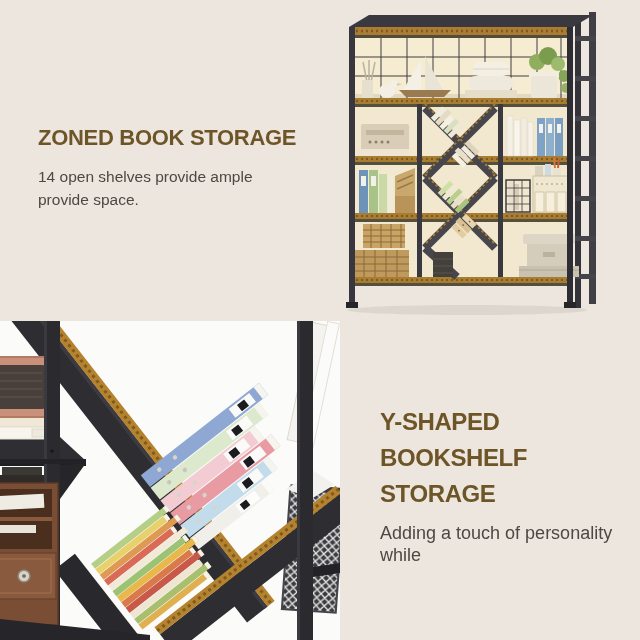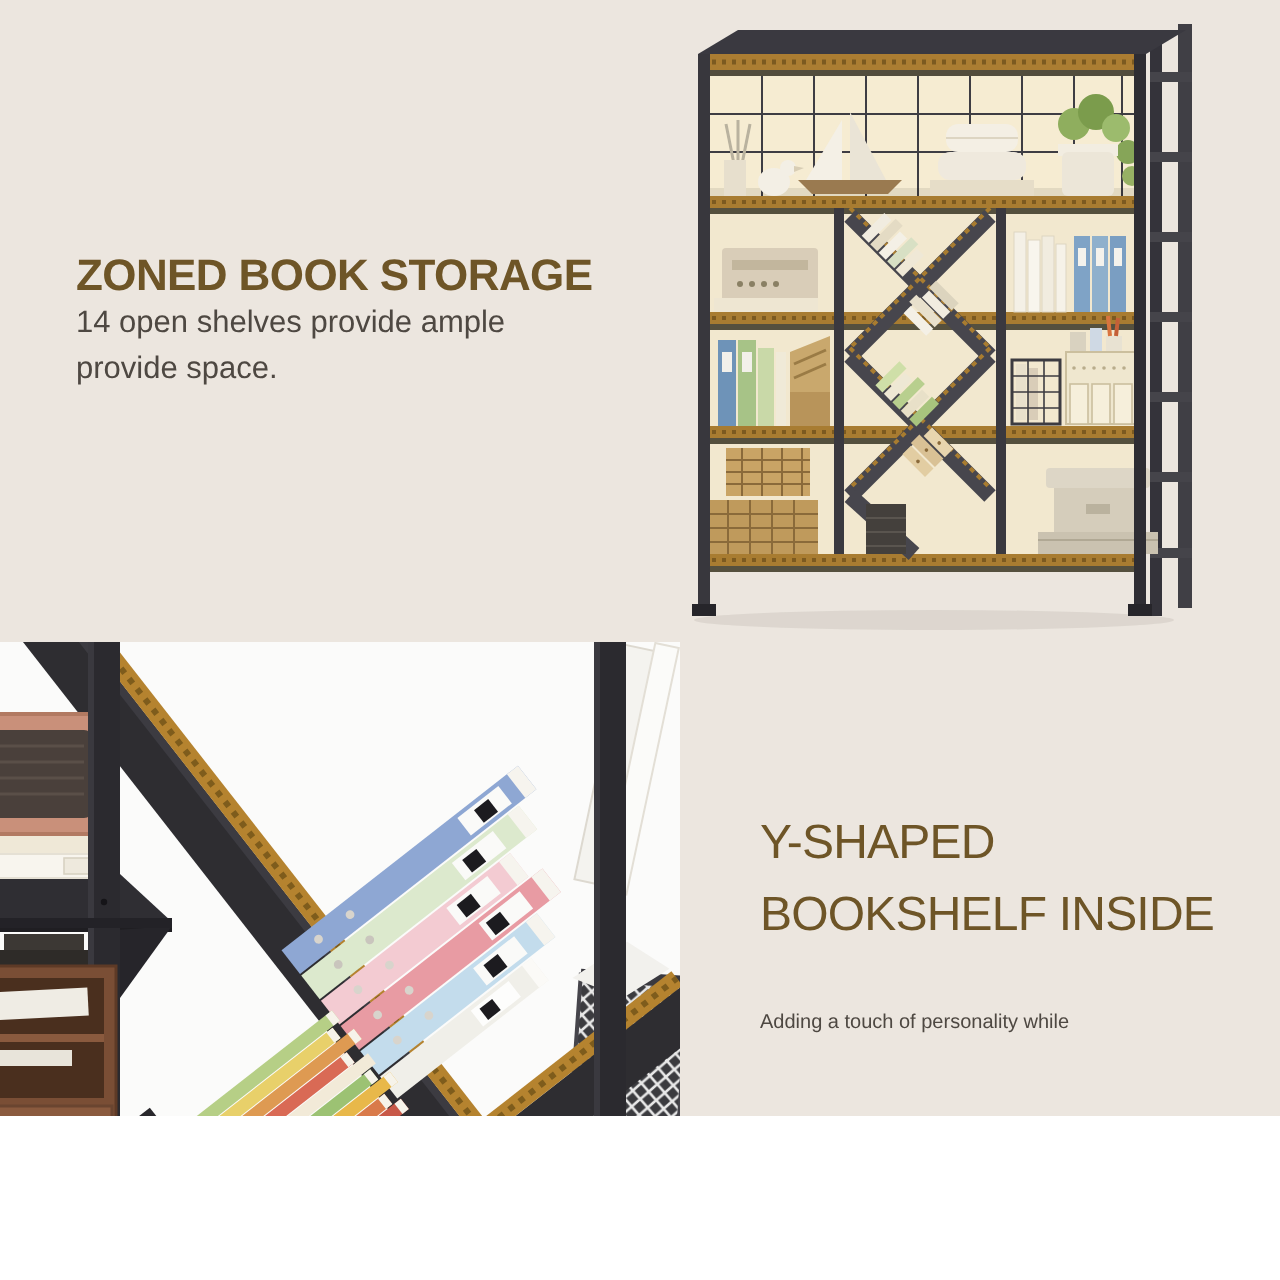--- a/index.html
+++ b/index.html
@@ -1,25 +1,25 @@
 <!DOCTYPE html>
 <html><head>
 <meta charset="utf-8">
 <style>
   html,body{margin:0;padding:0;}
   .page{
-    position:relative;width:640px;height:558px;overflow:hidden;
+    position:relative;width:640px;height:640px;overflow:hidden;
     background:#ece6df;font-family:"Liberation Sans",sans-serif;
   }
   .top-text{position:absolute;left:38px;top:126px;width:280px;}
   .h1{font-size:22px;font-weight:bold;color:#6e5527;letter-spacing:-0.3px;line-height:24px;}
-  .body-copy{margin-top:0;font-size:15.5px;color:#4e4842;line-height:23px;}
+  .body-copy{margin-top:15px;font-size:15.5px;color:#4e4842;line-height:23px;}
   .bottom-text{position:absolute;left:380px;top:404px;width:250px;}
-  .h2{font-size:24px;font-weight:normal;color:#6e5527;letter-spacing:-0.4px;line-height:36px;}
-  .body-copy2{margin-top:25px;font-size:10px;color:#4e4842;line-height:22px;}
+  .h2{font-size:24px;font-weight:bold;color:#6e5527;letter-spacing:-0.4px;line-height:36px;}
+  .body-copy2{margin-top:10px;font-size:18px;color:#4e4842;line-height:22px;}
   .photo-top{position:absolute;left:337px;top:6px;width:300px;height:310px;}
   .photo-bottom{position:absolute;left:0px;top:321px;width:340px;height:319px;background:#fbfbfa;}
   svg{display:block;}
 </style>
 </head>
 <body>
 
 <div class="page">
 
   <div class="top-text">
@@ -443,20 +443,20 @@
       <circle cx="24" cy="255" r="1.8" fill="#6a645c"></circle>
     </g>
 
     <polygon points="0,298 150,314 150,319 0,319" fill="#26252a"></polygon>
   </svg>
   </div>
 
   <div class="bottom-text">
     <div class="h2">
       <div>Y-SHAPED</div>
-      <div>BOOKSHELF INSIDE</div>
+      <div>BOOKSHELF STORAGE</div>
     </div>
     <div class="body-copy2">
       <div>Adding a touch of personality while</div>
     </div>
   </div>
 
 </div>
 
 </body></html>

